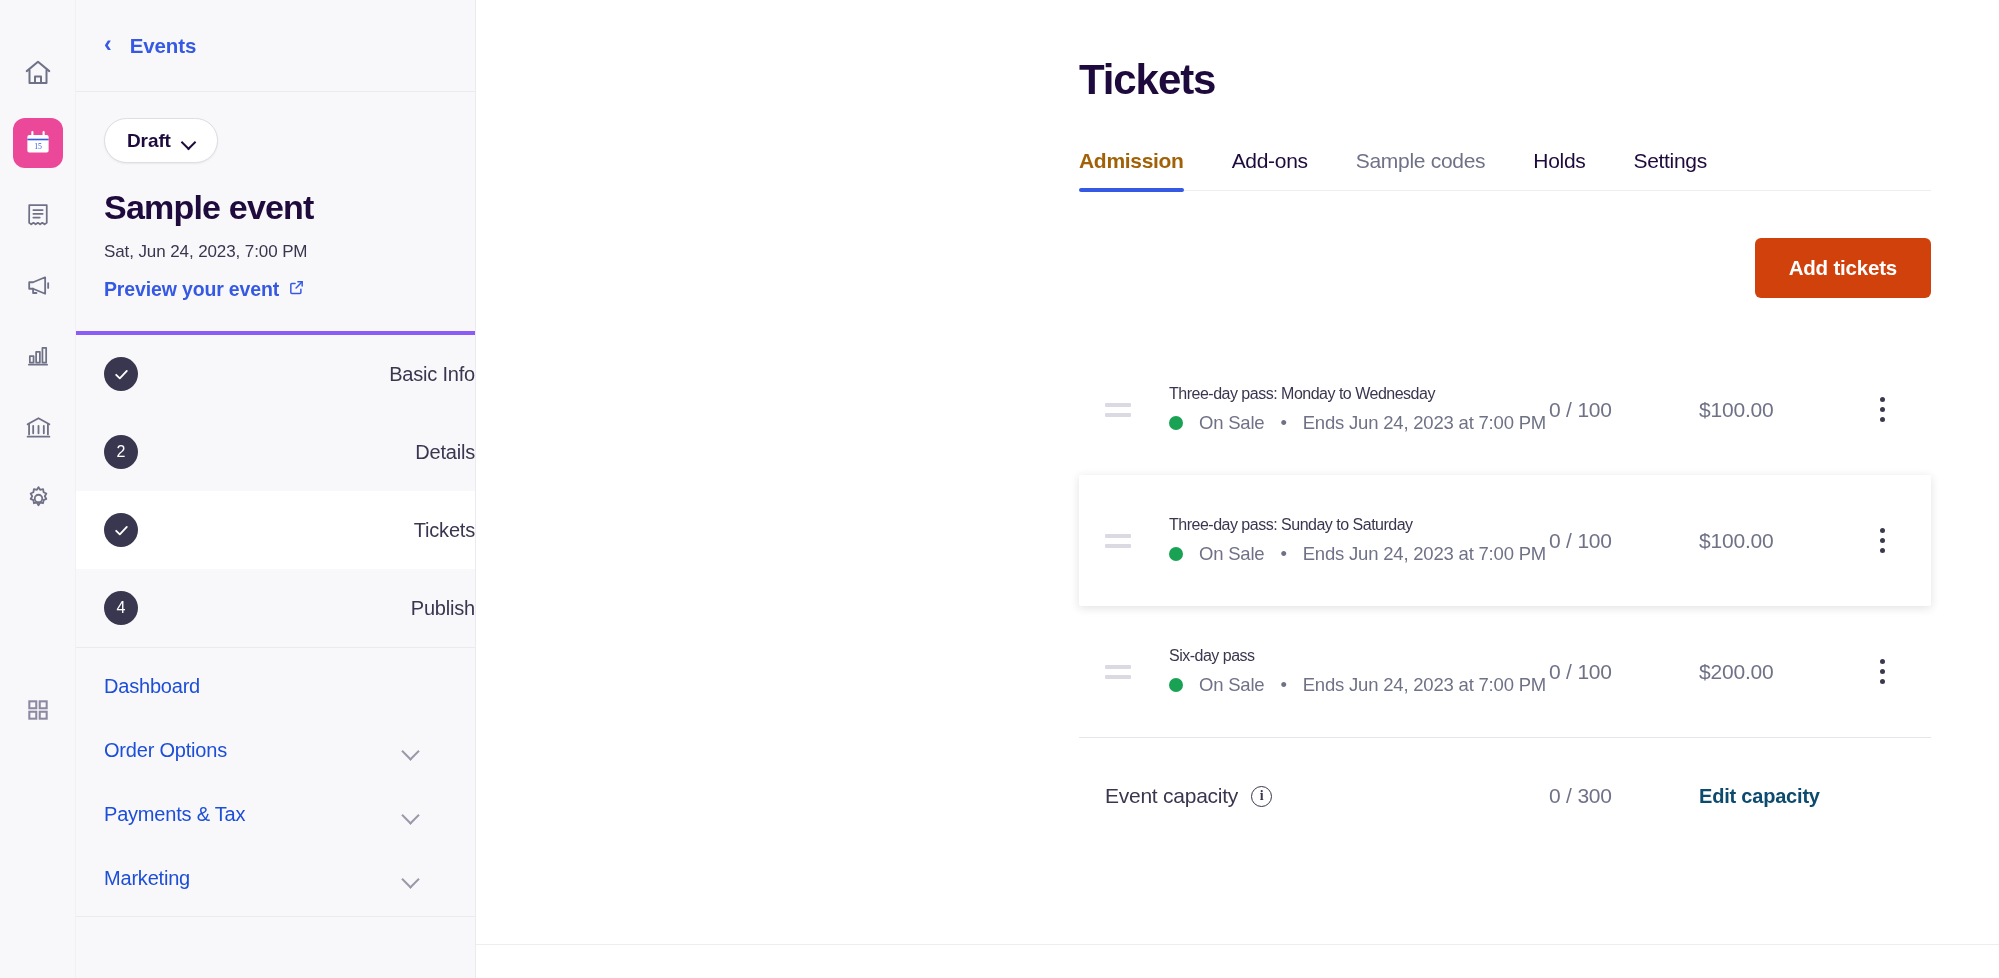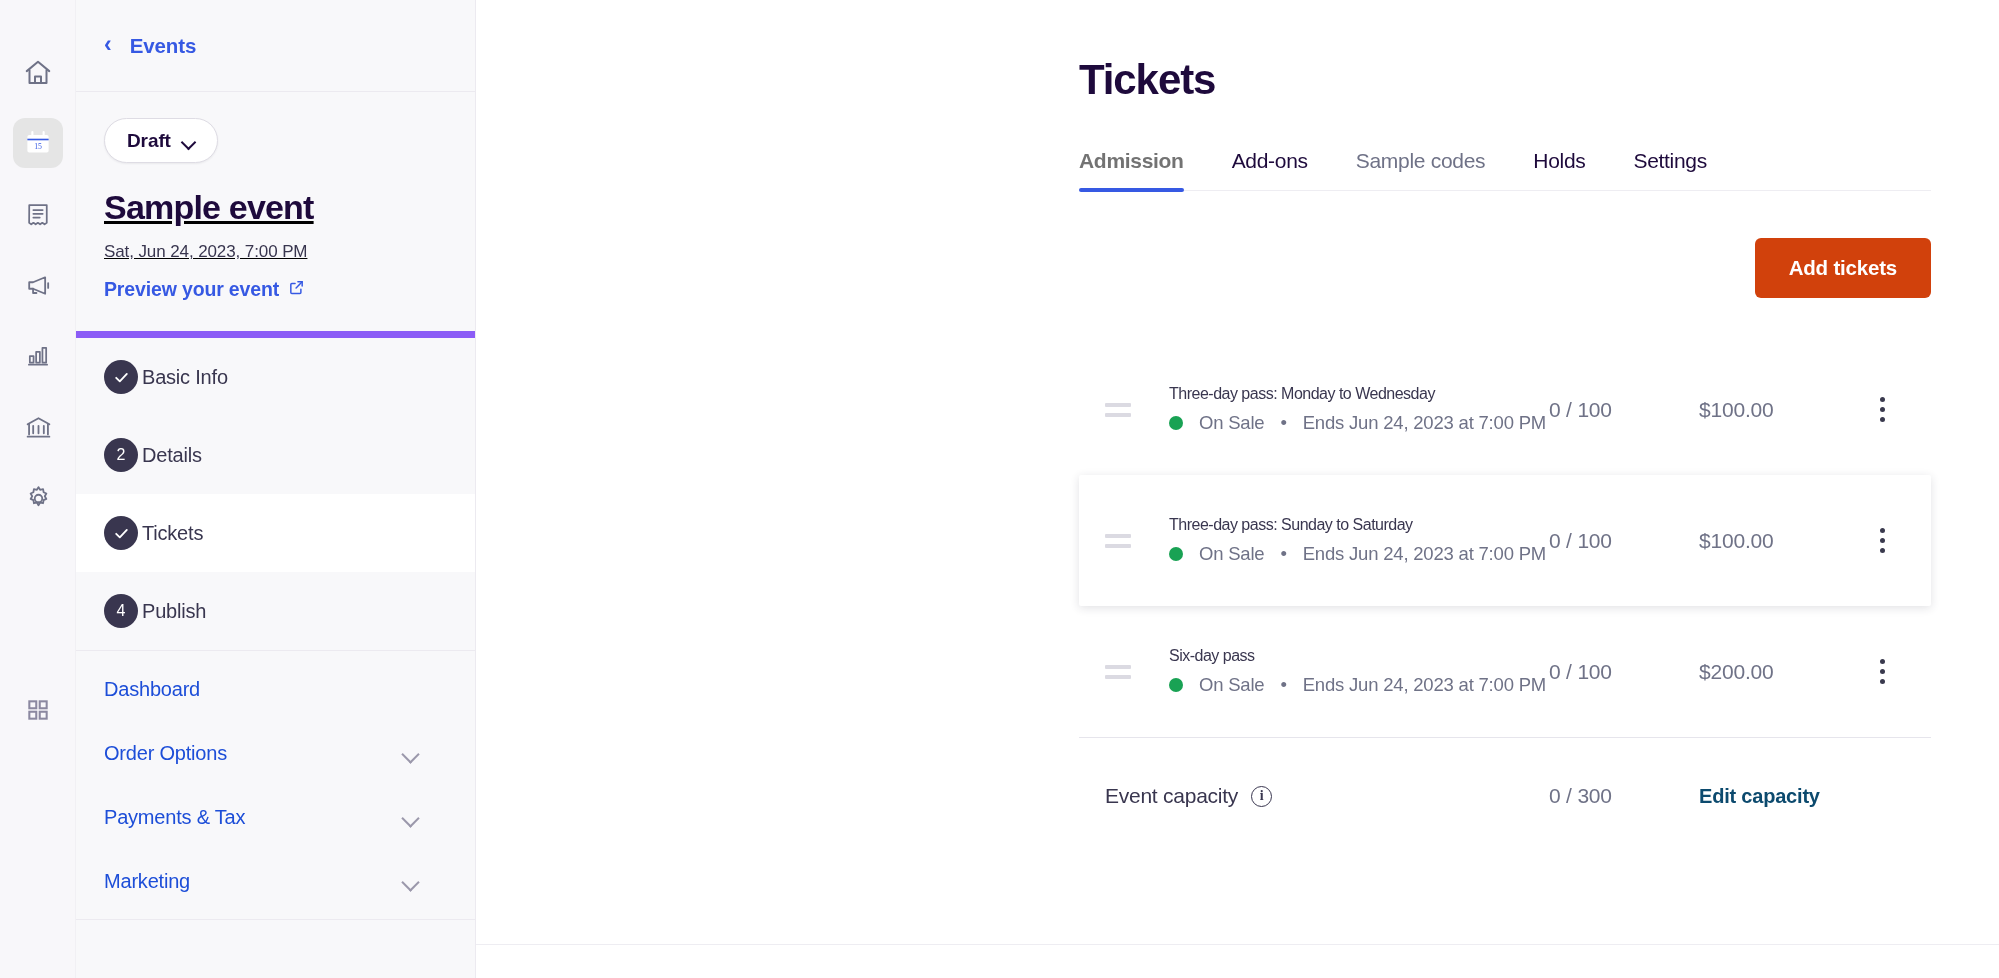--- a/index.html
+++ b/index.html
@@ -32,21 +32,21 @@
     position: absolute;
     left: 13px;
     width: 50px;
     height: 50px;
     border-radius: 12px;
     display: flex;
     align-items: center;
     justify-content: center;
     cursor: pointer;
   }
-  .rail-icon.active { background: #e5e5e5; }
+  .rail-icon.active { background: #ec4899; }
   .rail-icon svg { display: block; }
 
   
   .sidebar {
     width: 400px;
     flex: 0 0 400px;
     height: 978px;
     background: #f8f8fa;
     border-right: 1px solid #eceaf0;
     position: relative;
@@ -71,22 +71,21 @@
   }
   .sb-back .label {
     color: #3659e3;
     font-size: 20.5px;
     font-weight: 700;
     letter-spacing: -0.1px;
   }
 
   .sb-event {
     padding: 26px 28px 30px 28px;
-    border-bottom: 7px solid #8b5cf6;
-    text-decoration: underline;
+    border-bottom: 4px solid #8b5cf6;
   }
   .status-pill {
     display: inline-flex;
     align-items: center;
     gap: 11px;
     height: 45px;
     padding: 0 22px;
     background: #ffffff;
     border: 1px solid #dedce4;
     border-radius: 25px;
@@ -136,24 +135,25 @@
     font-weight: 700;
     letter-spacing: -0.15px;
     cursor: pointer;
   }
 
   
   .steps { border-bottom: 1px solid #eceaf0; }
   .step {
     display: flex;
     align-items: center;
-    gap: 4px;
+    gap: 16px;
     height: 78px;
     padding-left: 28px;
     cursor: pointer;
+    justify-content: space-between;
   }
   .step.active { background: #ffffff; }
   .step .bullet {
     width: 34px; height: 34px;
     flex: 0 0 34px;
     border-radius: 50%;
     background: #39364f;
     color: #ffffff;
     display: flex;
     align-items: center;
@@ -227,21 +227,21 @@
     color: #1e0a3c;
     padding: 0 0 17px 0;
     margin-right: 48px;
     cursor: pointer;
     letter-spacing: -0.3px;
     position: relative;
     white-space: nowrap;
   }
   .tab.dim { color: #6f7287; }
   .tab.active {
-    color: #737373;
+    color: #a16207;
     font-weight: 700;
   }
   .tab.active::after {
     content: "";
     position: absolute;
     left: 0; right: 0; bottom: -2px;
     height: 4px;
     background: #3659e3;
     border-radius: 2px;
   }

